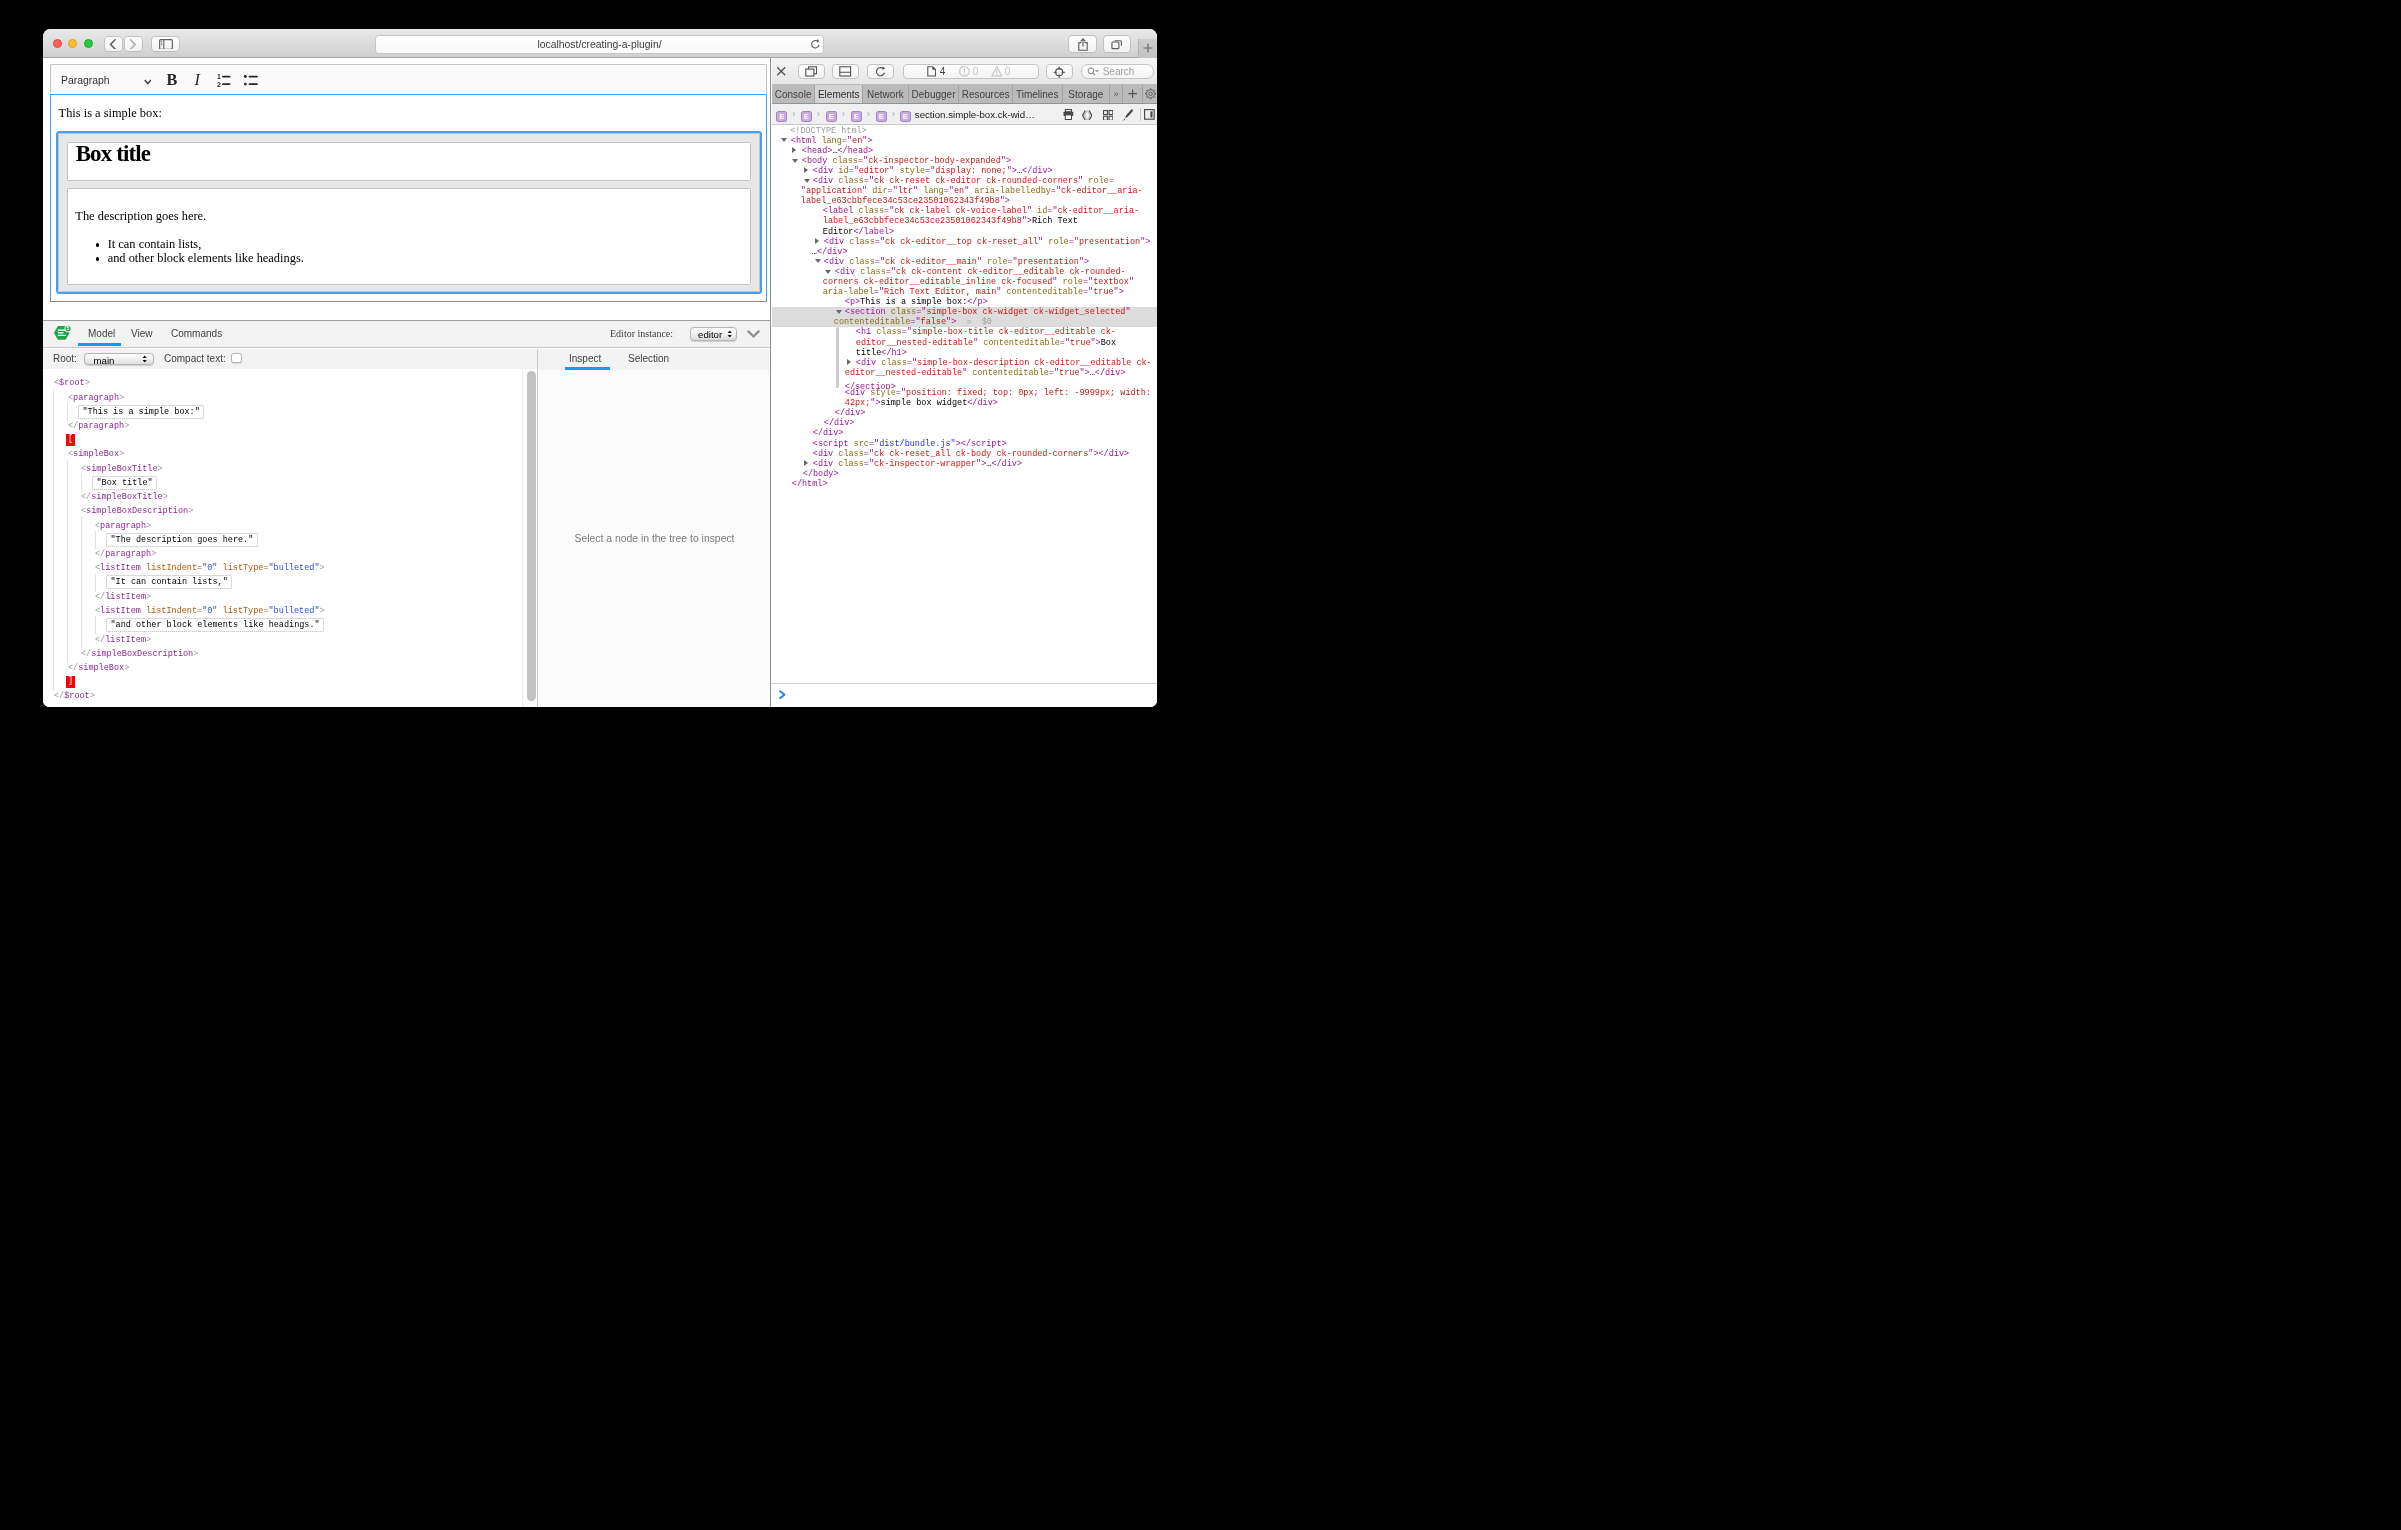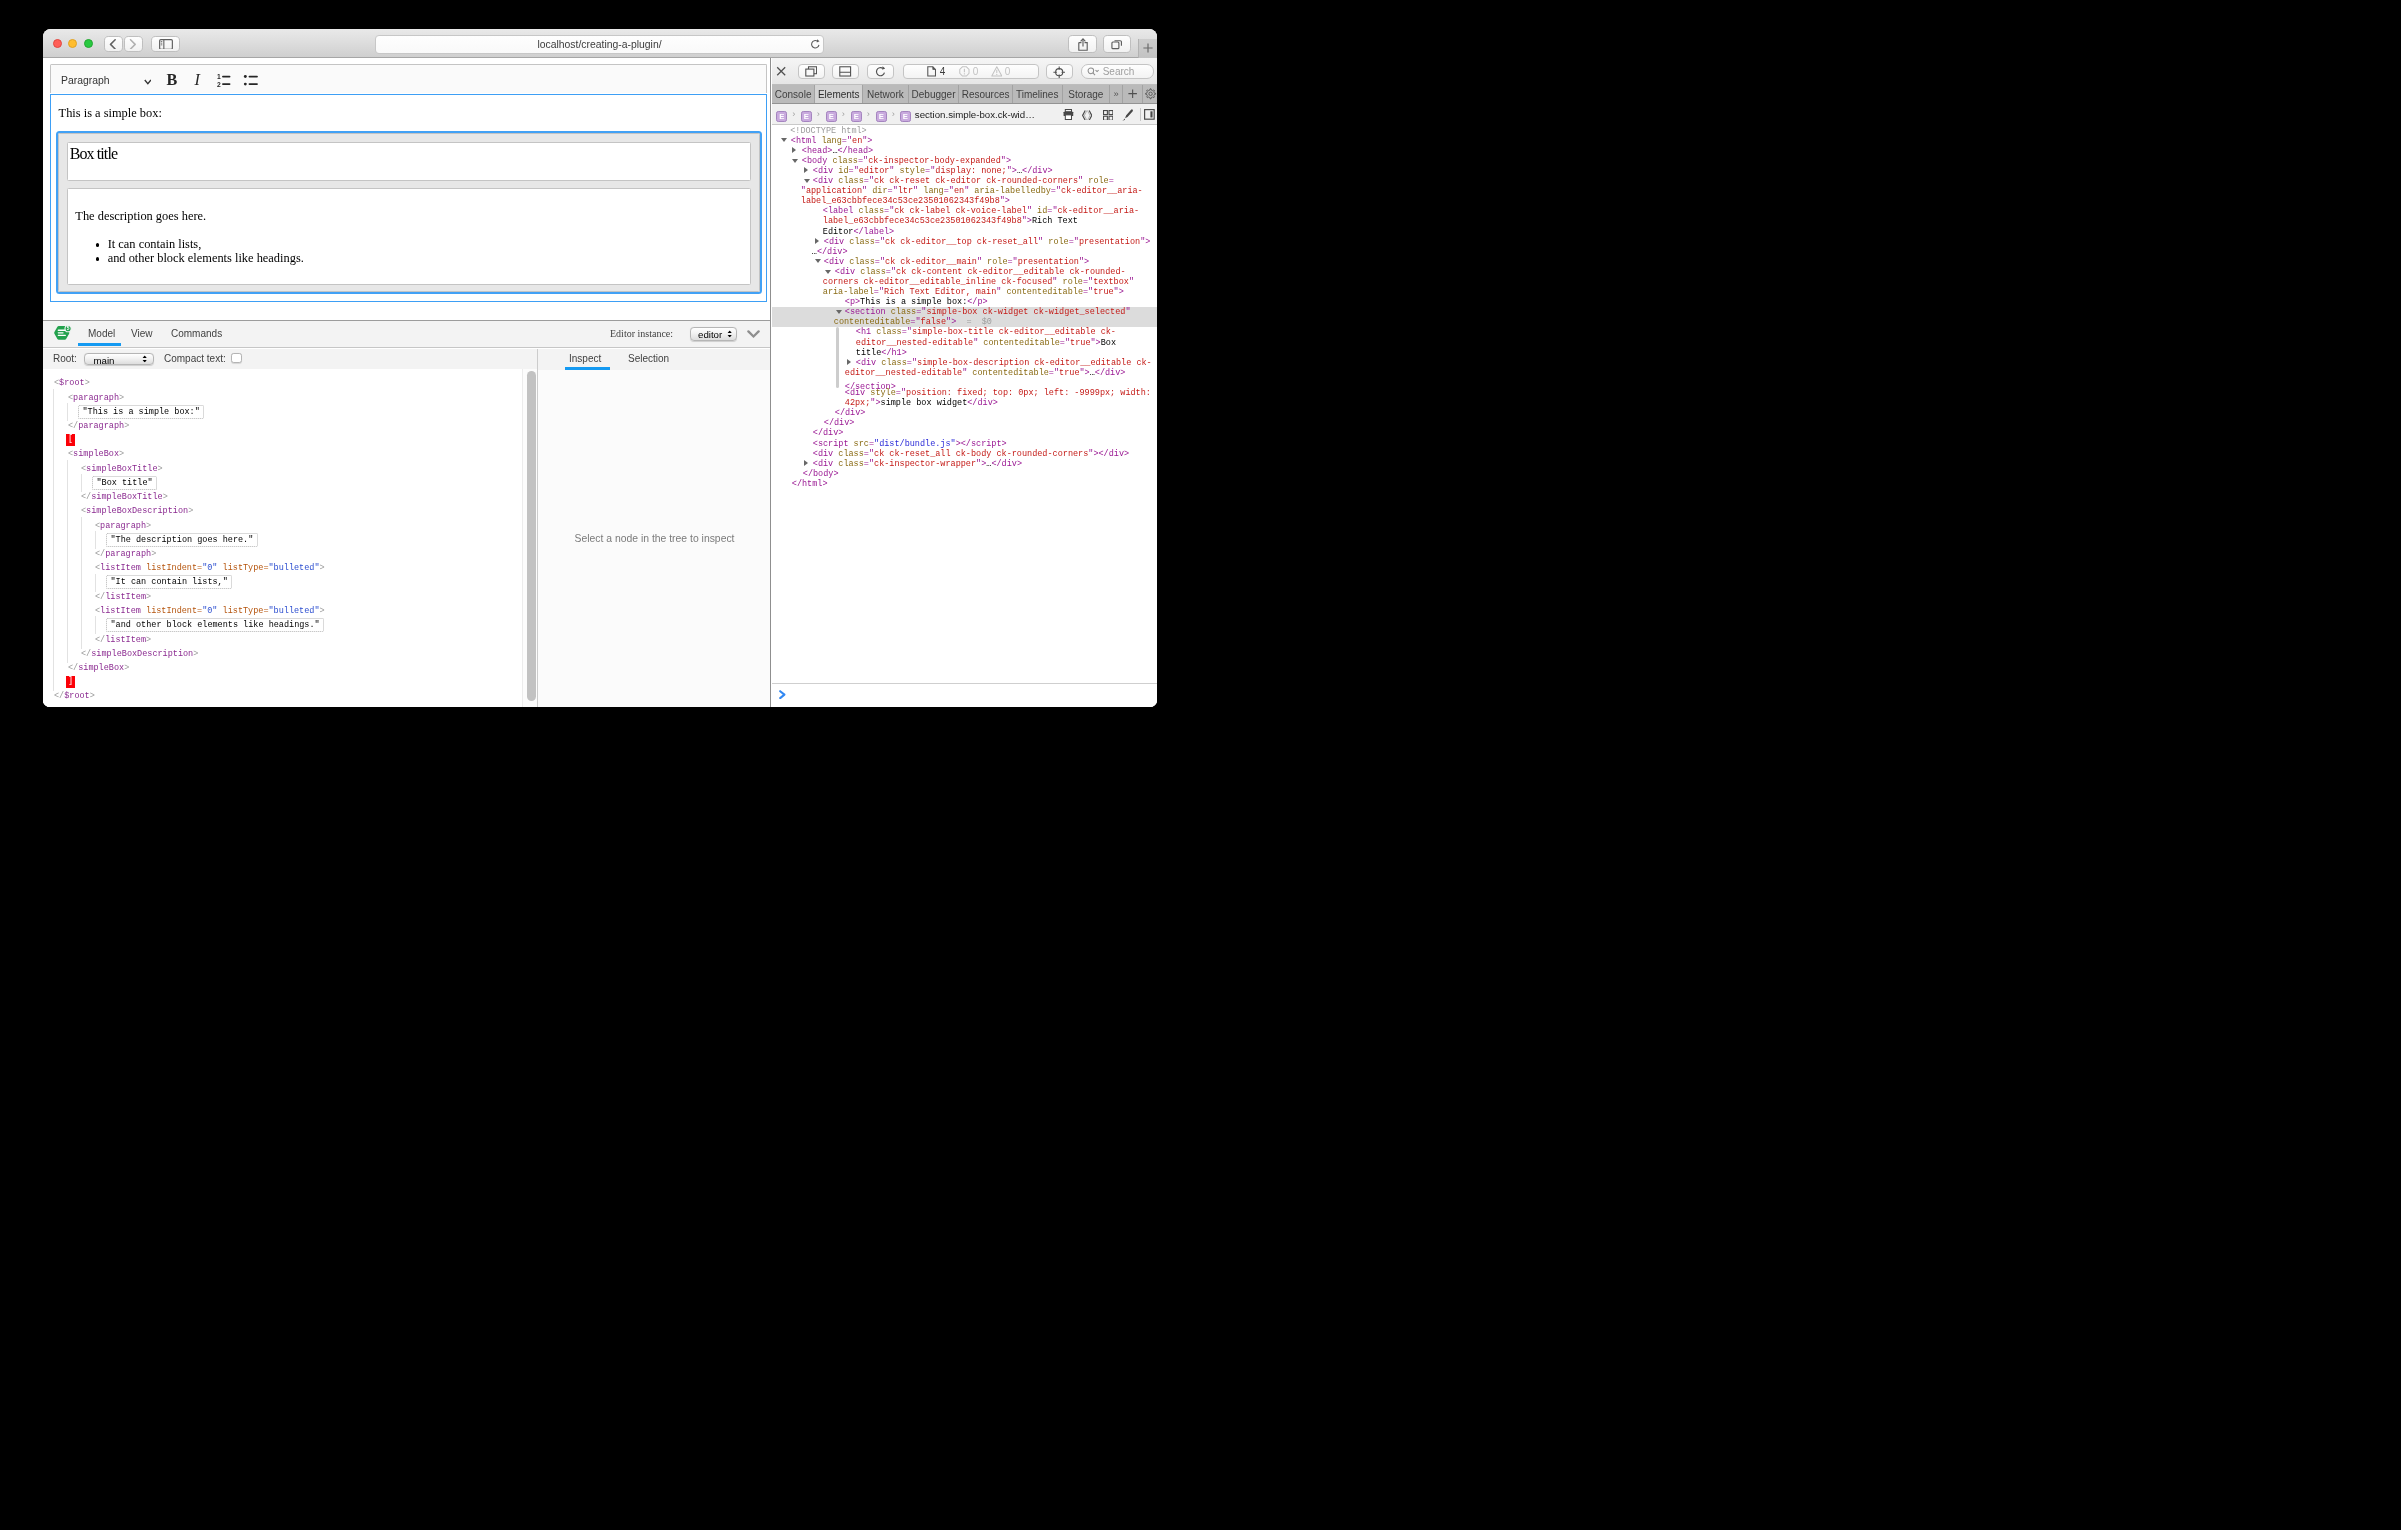--- a/index.html
+++ b/index.html
@@ -120,21 +120,21 @@
           <circle cx="2.9" cy="3.3" r="1.9" fill="#262626"></circle>
           <circle cx="2.9" cy="13.2" r="1.9" fill="#262626"></circle>
           <line x1="8.3" y1="3.3" x2="18.2" y2="3.3" stroke="#262626" stroke-width="2.3" stroke-linecap="round"></line>
           <line x1="8.3" y1="13.2" x2="18.2" y2="13.2" stroke="#262626" stroke-width="2.3" stroke-linecap="round"></line>
         </svg>
 </div>
 <div id="ckc">
 <div class="abs" style="left:8px;top:11.4px;line-height:14px;">This is a simple box:</div>
 <div id="widget">
 <div class="wbox" style="height:39px;margin-bottom:7.1px;">
-            <div class="abs" style="left:2px;top:-1px;font-size:16px;font-weight:normal;line-height:24px;letter-spacing:-0.9px;">Box title</div>
+            <div class="abs" style="left:8px;top:-1px;font-size:23px;font-weight:bold;line-height:24px;letter-spacing:-0.9px;">Box title</div>
           </div>
 <div class="wbox" style="height:97px;">
             <div class="abs" style="left:7.7px;top:20px;line-height:14px;">The description goes here.</div>
             <div class="abs" style="left:40px;top:48px;line-height:14px;">It can contain lists,</div>
             <div class="abs" style="left:40px;top:62px;line-height:14px;">and other block elements like headings.</div>
             <div class="abs" style="left:28px;top:54px;width:3.8px;height:3.8px;border-radius:50%;background:#000;"></div>
             <div class="abs" style="left:28px;top:68px;width:3.8px;height:3.8px;border-radius:50%;background:#000;"></div>
           </div>
 </div>
       </div>

